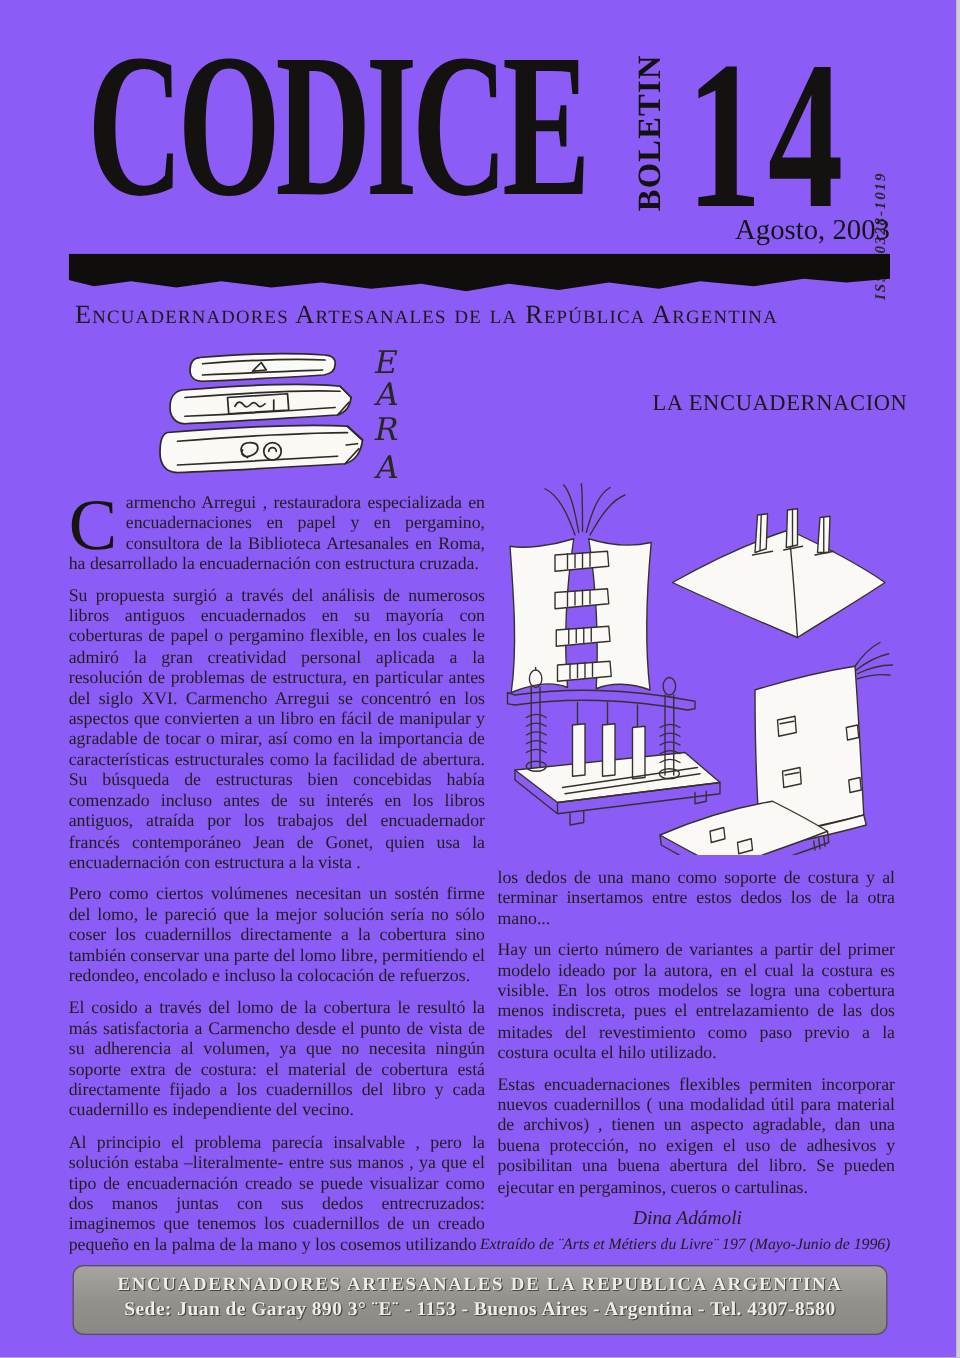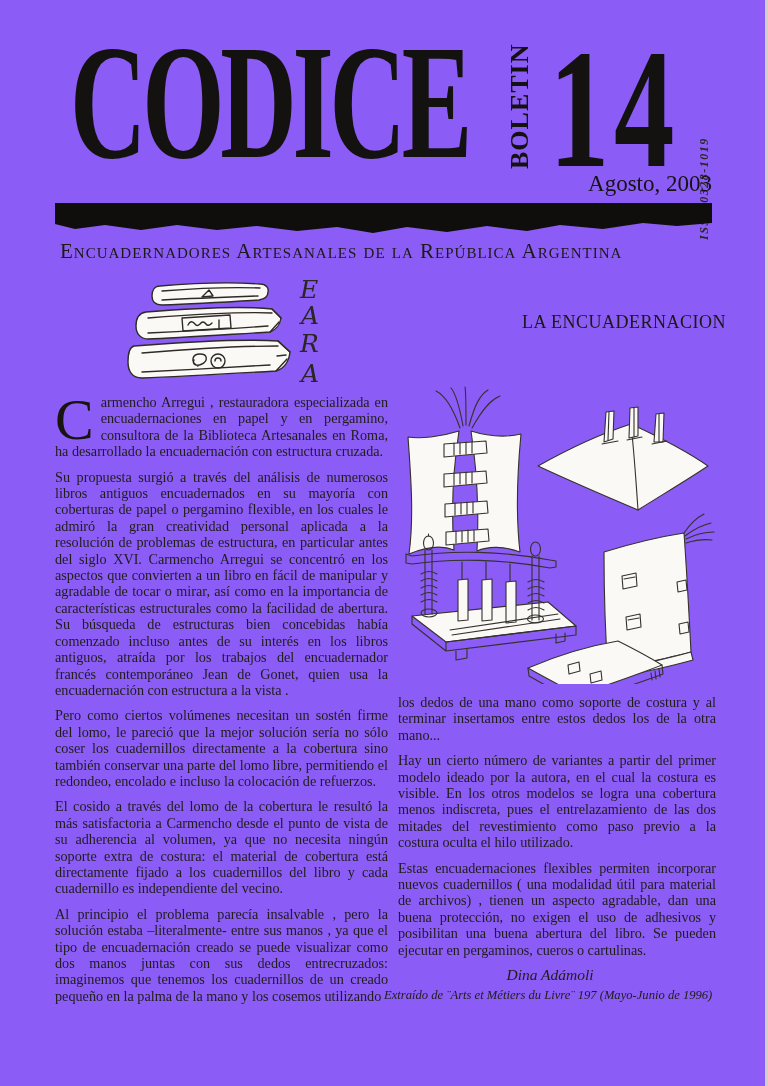--- a/index.html
+++ b/index.html
@@ -212,15 +212,19 @@
         <path d="M170,279 l11,-3 l1,9 l-11,3 Z M192,288 l11,-3 l1,9 l-11,3 Z"></path>
       </g>
     </svg>
     <p>los dedos de una mano como soporte de costura y al terminar insertamos entre estos dedos los de la otra mano...</p>
     <p>Hay un cierto número de variantes a partir del primer modelo ideado por la autora, en el cual la costura es visible. En los otros modelos se logra una cobertura menos indiscreta, pues el entrelazamiento de las dos mitades del revestimiento como paso previo a la costura oculta el hilo utilizado.</p>
     <p>Estas encuadernaciones flexibles permiten incorporar nuevos cuadernillos ( una modalidad útil para material de archivos) , tienen un aspecto agradable, dan una buena protección, no exigen el uso de adhesivos y posibilitan una buena abertura del libro. Se pueden ejecutar en pergaminos, cueros o cartulinas.</p>
     <div class="byline">Dina Adámoli</div>
     <div class="source">Extraído de ¨Arts et Métiers du Livre¨ 197 (Mayo-Junio de 1996)</div>
   </div>
 
+  <div class="footer-bar">
+    <div class="f1">ENCUADERNADORES ARTESANALES DE LA REPUBLICA ARGENTINA</div>
+    <div class="f2">Sede: Juan de Garay 890  3° ¨E¨ - 1153 - Buenos Aires - Argentina - Tel. 4307-8580</div>
+  </div>
 
   <div class="scan-edge"></div>
 </div>
 
 </body></html>

